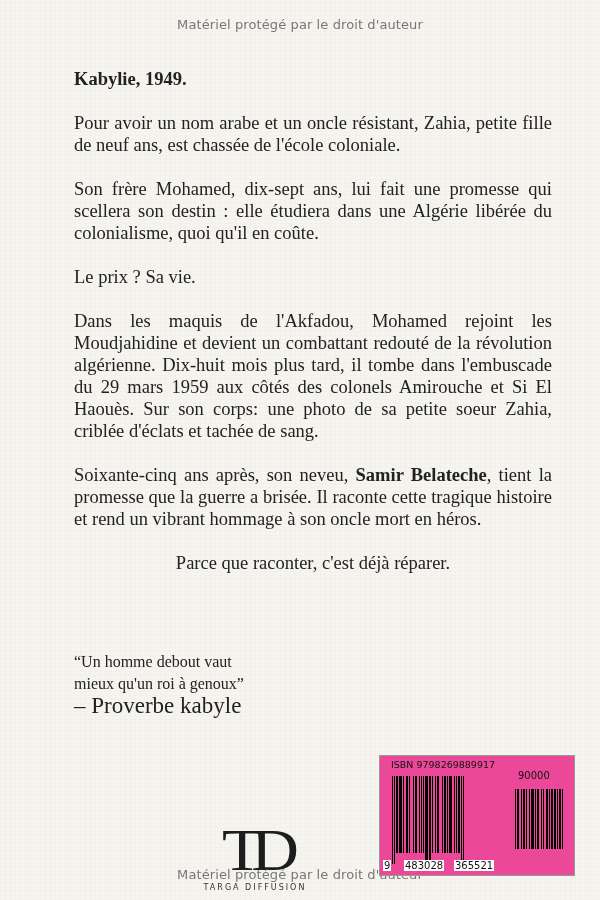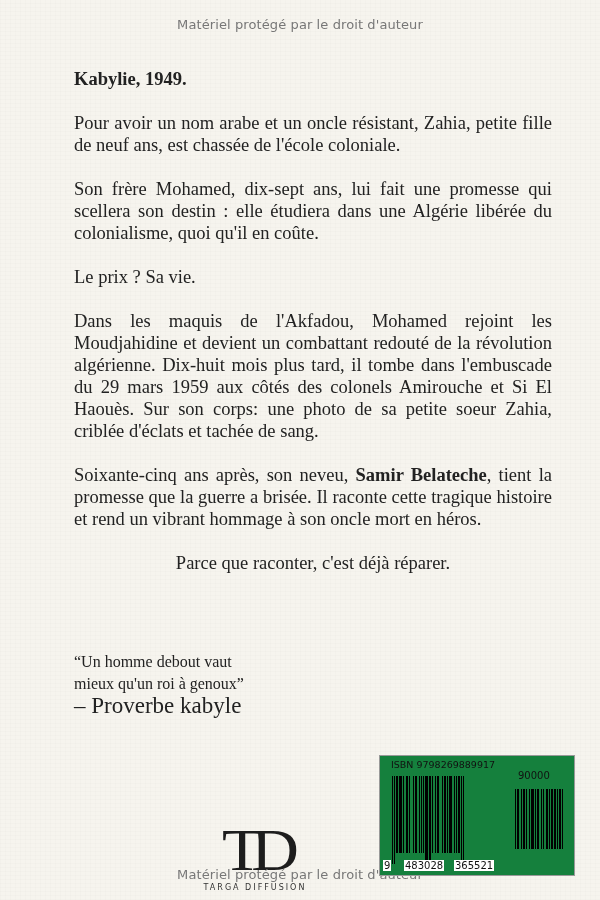--- a/index.html
+++ b/index.html
@@ -43,21 +43,21 @@
     font-family: "Liberation Serif", "DejaVu Serif", serif;
     font-size: 60px; line-height: 58px; color: #1d1d1d; letter-spacing: -10px;
     transform: scaleX(1.1);
   }
   .logo .brand {
     font-family: "DejaVu Sans", sans-serif; font-size: 8px; letter-spacing: 2px;
     color: #333; margin-top: 4px;
   }
   .barcode {
     position: absolute; left: 379px; top: 755px; width: 196px; height: 121px;
-    background: #15803d; border: 1px solid #999; box-sizing: border-box;
+    background: #ec4899; border: 1px solid #999; box-sizing: border-box;
     z-index: 2;
   }
   .barcode .isbn {
     position: absolute; left: 11px; top: 3px; font-family: "DejaVu Sans", sans-serif;
     font-size: 9.5px; color: #111;
   }
   .barcode .addon {
     position: absolute; left: 138px; top: 14px; font-family: "DejaVu Sans", sans-serif;
     font-size: 10px; color: #111;
   }

